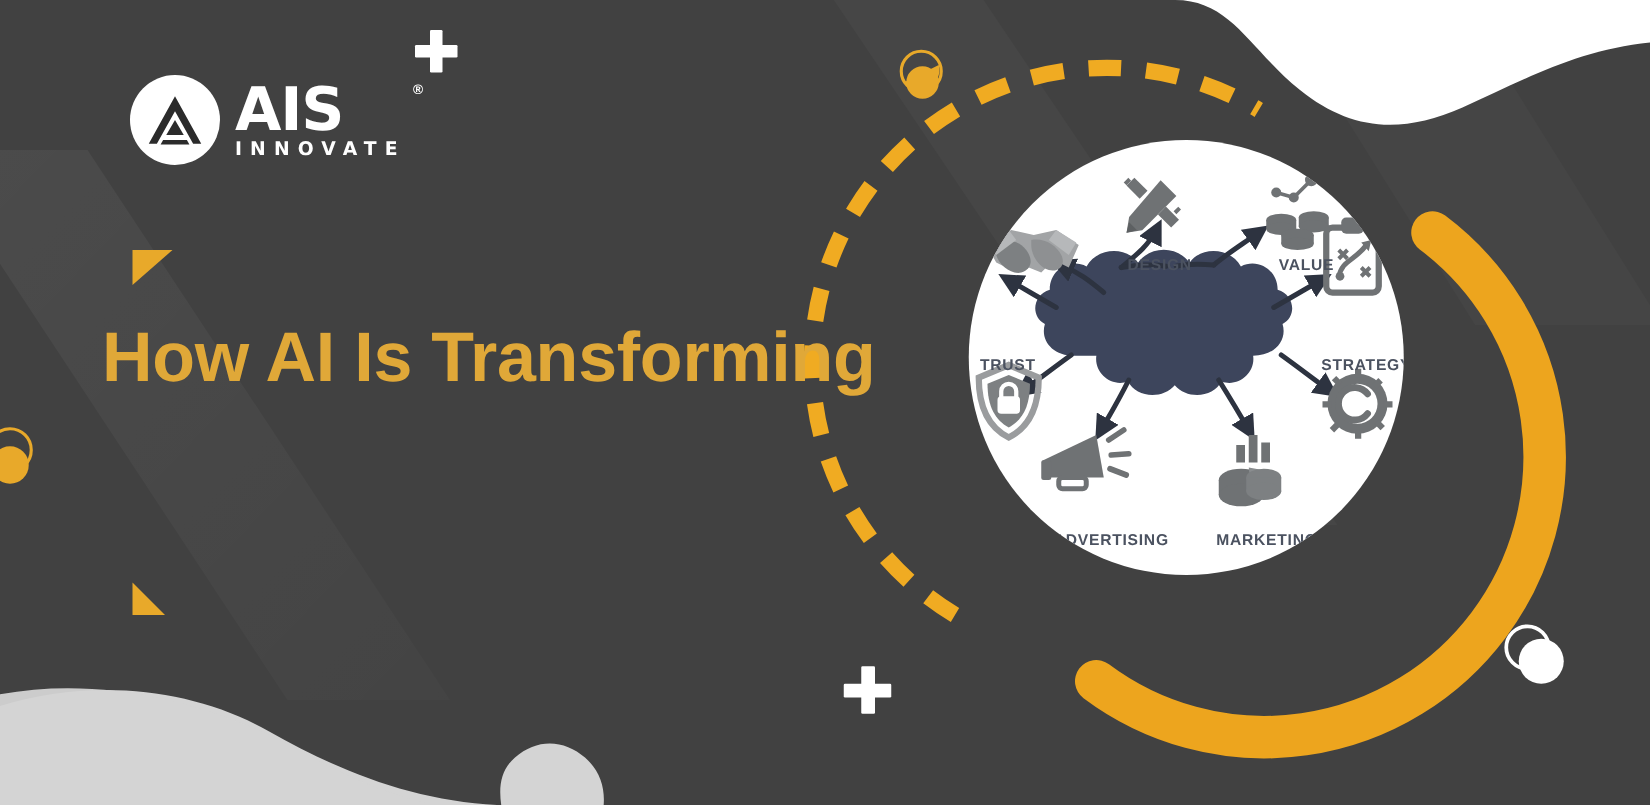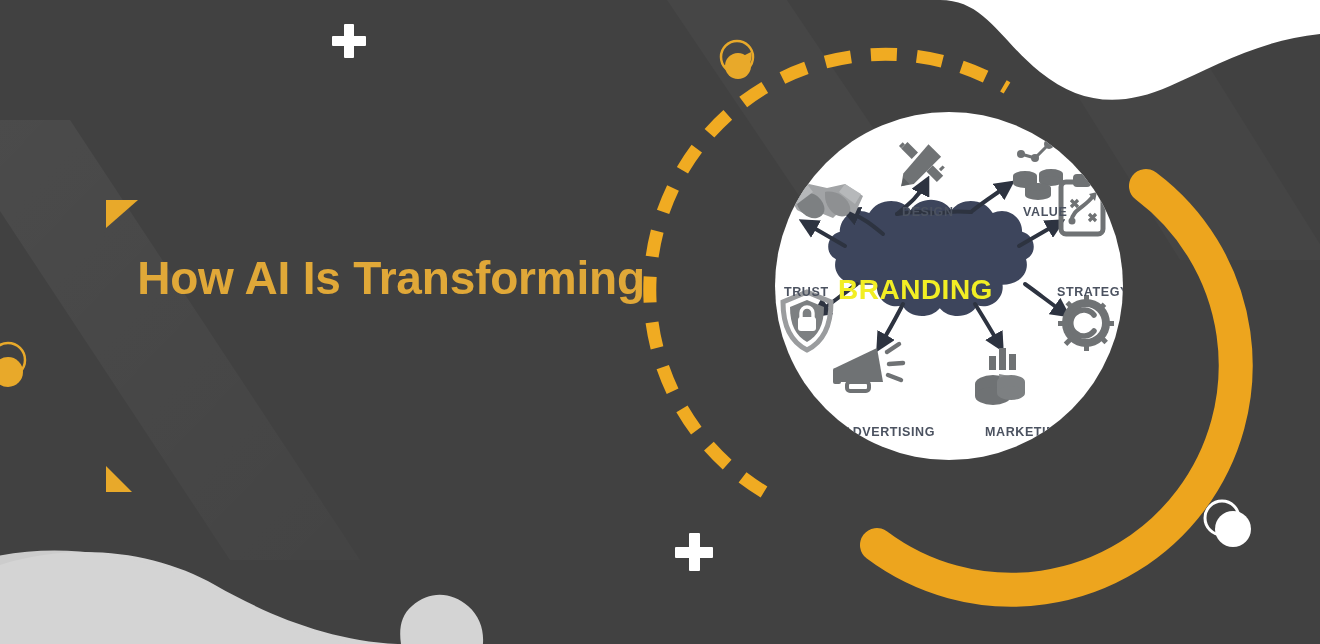--- a/index.html
+++ b/index.html
@@ -44,21 +44,21 @@
     letter-spacing:6.5px; line-height:1.1; margin-top:1px;
     font-family:"DejaVu Sans", sans-serif;
   }
 
   
   .headline {
     position:absolute; left:0px; top:245px; width:782px;
     text-align:center;
   }
   .headline div {
-    font-size:46px; font-weight:700; line-height:1.45;
+    font-size:56px; font-weight:700; line-height:1.45;
     font-family:"Liberation Sans", sans-serif;
     letter-spacing:-0.2px;
     white-space:nowrap;
   }
   .h-gold { color:#e0a838; }
   .h-white { color:#ffffff; }
 
   
   .info-circle {
     position:absolute; left:775px; top:112px;
@@ -157,20 +157,34 @@
         <rect x="689" y="533" width="11" height="38" rx="1"></rect>
         <rect x="675" y="547" width="38" height="11" rx="1"></rect>
       </g>
 
       <path d="M1146,186 A196,196 0 0 1 877,545" fill="none" stroke="#eda51e" stroke-width="34" stroke-linecap="round"></path>
 
       <path d="M764,492 A203,203 0 0 1 1007,88" fill="none" stroke="#f0ab22" stroke-width="13" stroke-linecap="butt" stroke-dasharray="26 20"></path>
     </g>
   </svg>
 
+  <div class="logo-wrap">
+    <div class="logo-badge">
+      <svg width="52" height="52" viewBox="0 0 52 52">
+        <path d="M26 7 L47 45 L40.5 45 L26 19 L11.5 45 L5 45 Z" fill="#2b2b2b"></path>
+        <path d="M26 26 L33 38 L19 38 Z" fill="#2b2b2b"></path>
+        <path d="M16.5 42 L35.5 42 L37.5 45.6 L14.5 45.6 Z" fill="#2b2b2b"></path>
+      </svg>
+    </div>
+    <div class="logo-text">
+      <div class="logo-main">AIS</div>
+      <span class="logo-reg">®</span>
+      <div class="logo-sub">INNOVATE</div>
+    </div>
+  </div>
 
   <div class="headline">
     <div class="h-gold">How AI Is Transforming</div>
   </div>
 
   <div class="info-circle">
     <svg class="graphic-svg" width="348" height="348" viewBox="0 0 348 348" xmlns="http://www.w3.org/2000/svg">
       <defs>
         <marker id="ah" markerWidth="5" markerHeight="5" refX="2.6" refY="2.5" orient="auto">
           <path d="M0,0 L5,2.5 L0,5 Z" fill="#2d3340"></path>
@@ -301,25 +315,24 @@
 
       <g fill="#9a9c9e" transform="translate(12,62)">
         <path d="M2,22 L22,10 L40,14 L58,10 L76,22 L68,40 L56,34 L46,44 L36,40 L22,42 L10,36 Z" fill="#a2a4a6"></path>
         <path d="M10,24 C18,16 28,18 34,26 C40,34 38,42 30,44 C22,46 12,38 10,30 Z" fill="#7d8082"></path>
         <path d="M38,18 C48,16 58,22 62,30 C66,38 60,44 52,42 C44,40 38,30 38,22 Z" fill="#8e9092"></path>
         <path d="M4,20 L20,10 L26,18 L10,30 Z" fill="#b6b8ba"></path>
         <path d="M74,20 L58,10 L52,18 L68,30 Z" fill="#b6b8ba"></path>
       </g>
     </svg>
 
-    <div class="branding-word" style="left:63px; top:162px;">BRANDING</div>
 
     <div class="node-label" style="left:127px; top:93px;">DESIGN</div>
     <div class="node-label" style="left:248px; top:93px;">VALUE</div>
     <div class="node-label" style="left:282px; top:173px;">STRATEGY</div>
     <div class="node-label" style="left:312px; top:295px;">LOGO</div>
-    <div class="node-label" style="left:210px; top:313px;">MARKETING</div>
+    <div class="node-label" style="left:198px; top:313px;">MARKETING</div>
     <div class="node-label" style="left:68px; top:313px;">ADVERTISING</div>
     <div class="node-label" style="left:-12px; top:295px;">IDENTITY</div>
     <div class="node-label" style="left:9px; top:173px;">TRUST</div>
   </div>
 
 </div>
 
 </body></html>

